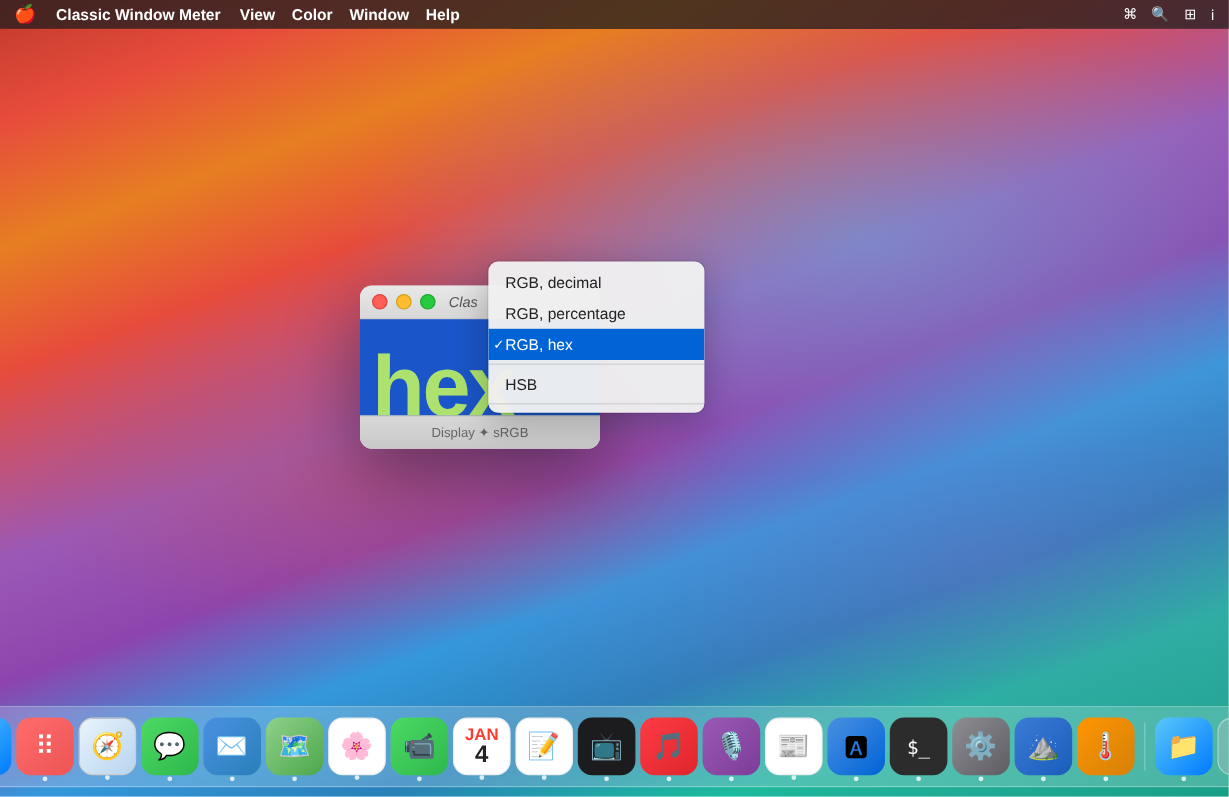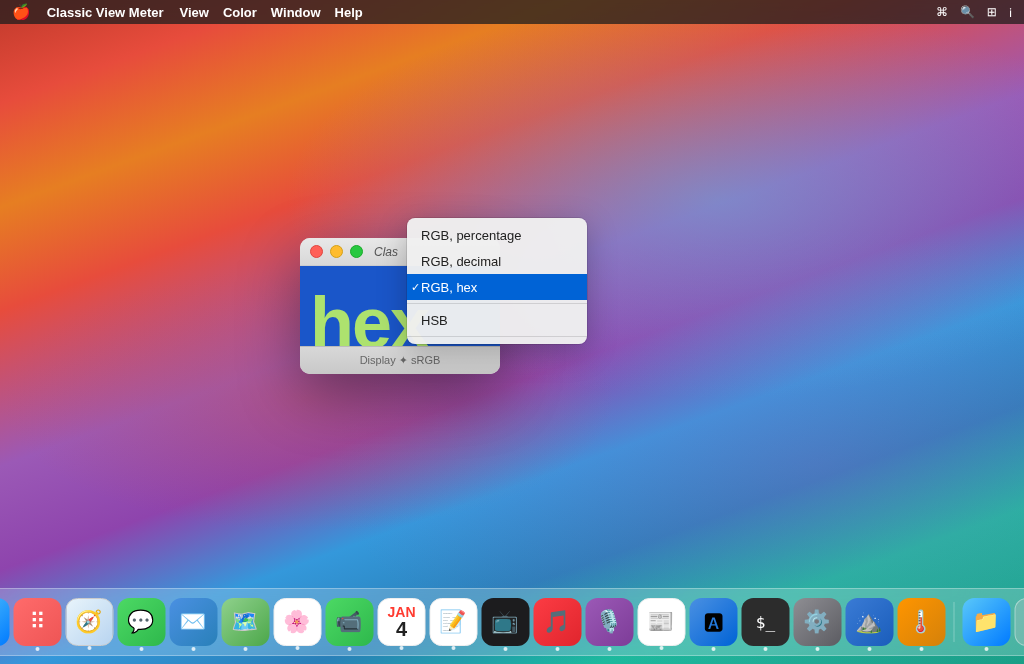--- a/index.html
+++ b/index.html
@@ -239,21 +239,21 @@
 </head>
 <body>
 
 <div class="wallpaper">
   <div class="wallpaper-overlay"></div>
 </div>
 
 <div class="menubar">
   <div class="menubar-left">
     <span class="menubar-apple">🍎</span>
-    <span class="menubar-appname">Classic View Meter</span>
+    <span class="menubar-appname">Classic Window Meter</span>
     <div class="menubar-items">
       <span>View</span>
       <span>Color</span>
       <span>Window</span>
       <span>Help</span>
     </div>
   </div>
   <div class="menubar-right">
     <span>⌘</span>
     <span>🔍</span>
@@ -272,24 +272,24 @@
   <div class="ccm-preview">
     <span class="ccm-preview-text">hex</span>
   </div>
   <div class="ccm-footer">
     <span class="ccm-footer-text">Display  ✦ sRGB</span>
   </div>
 </div>
 
 <div class="dropdown-menu">
   <div class="dropdown-item">
+    <span>RGB, decimal</span>
+  </div>
+  <div class="dropdown-item">
     <span>RGB, percentage</span>
-  </div>
-  <div class="dropdown-item">
-    <span>RGB, decimal</span>
   </div>
   <div class="dropdown-item selected">
     <span class="checkmark">✓</span>
     <span>RGB, hex</span>
   </div>
   <div class="dropdown-separator"></div>
   <div class="dropdown-item">
     <span>HSB</span>
   </div>
   <div class="dropdown-separator"></div>

